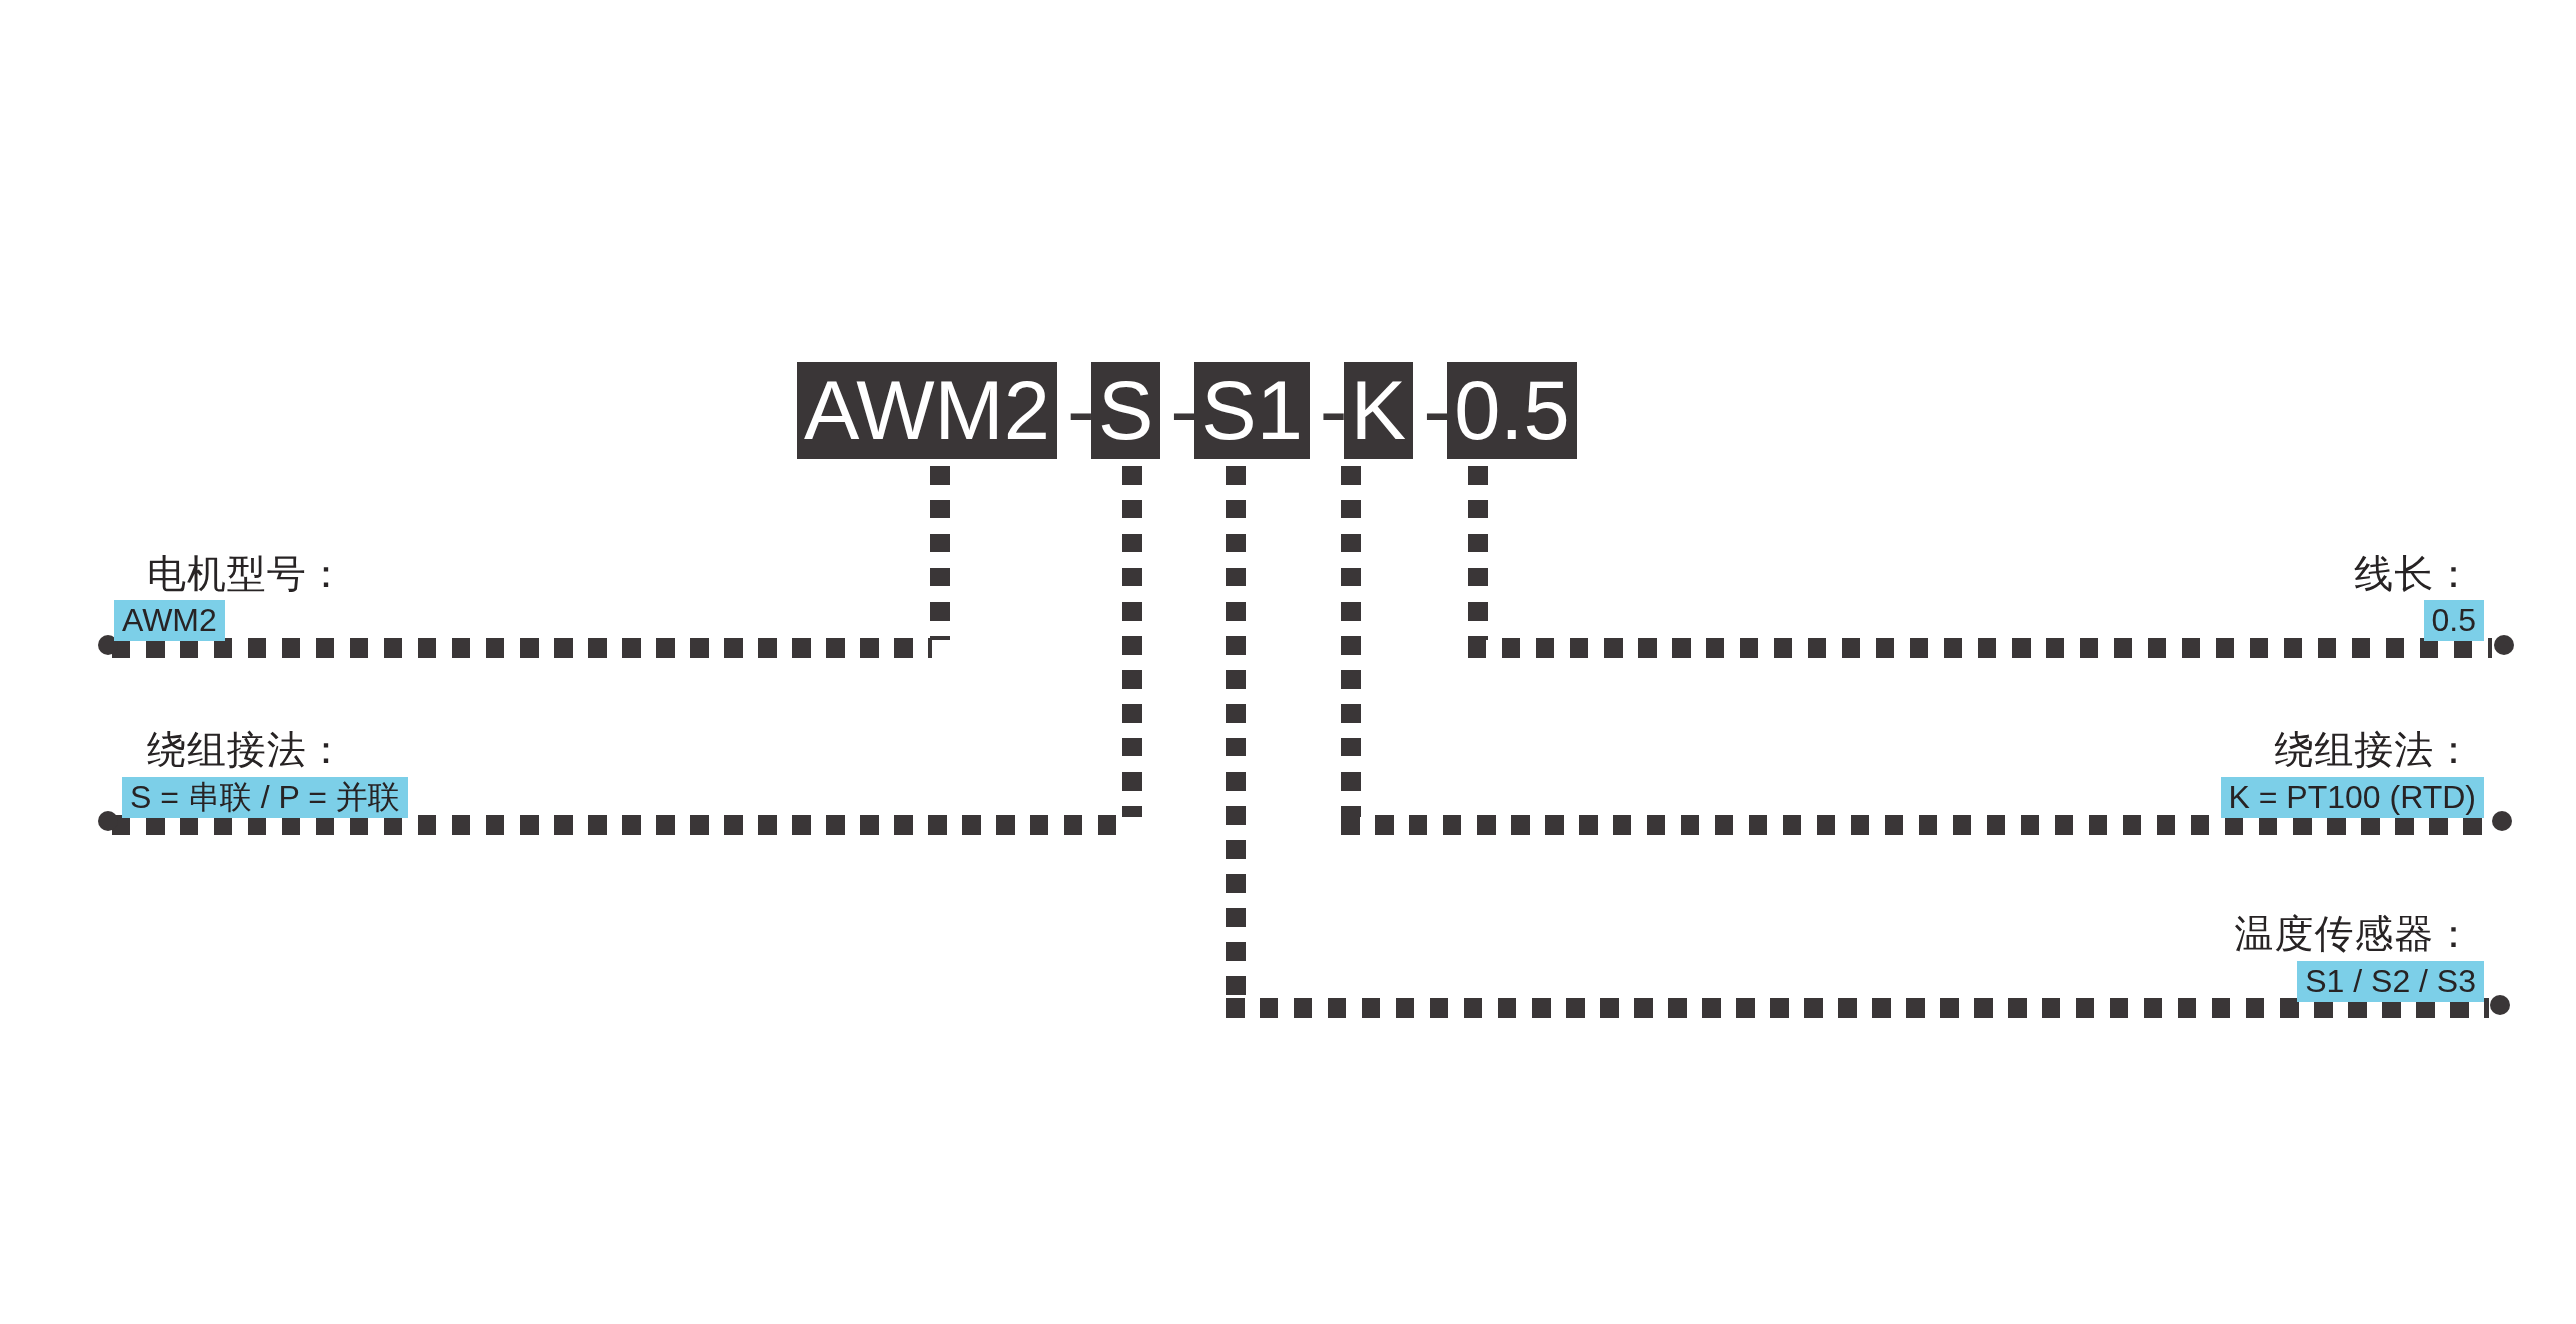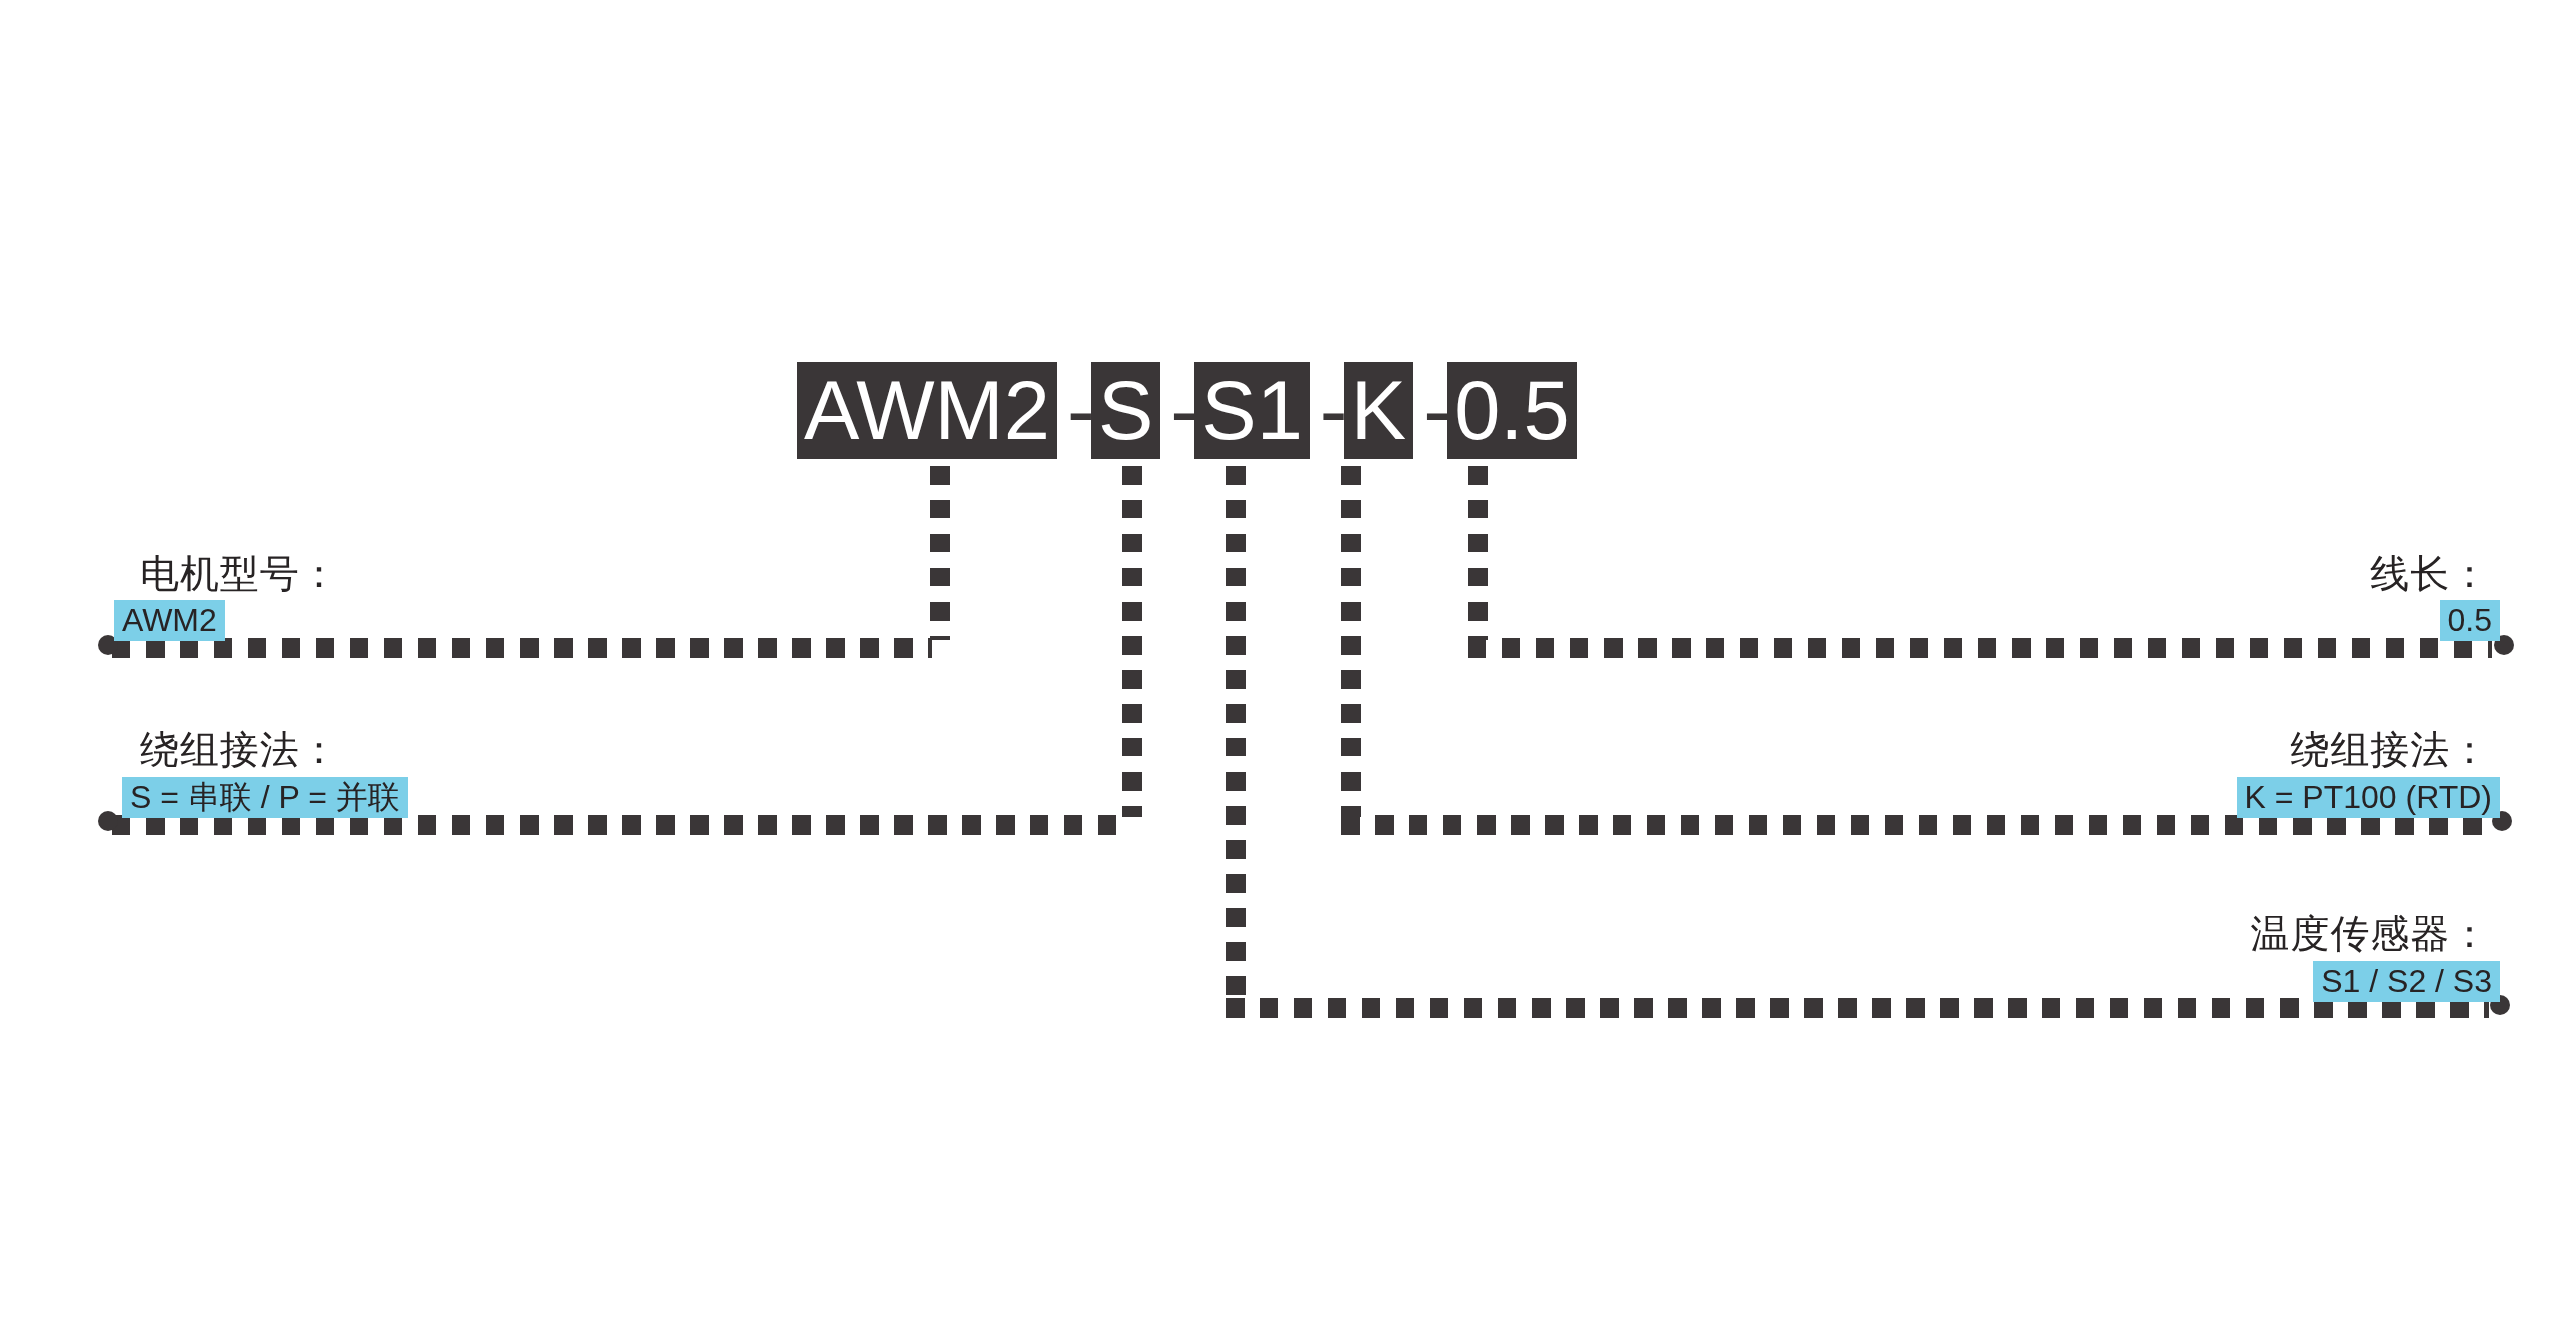--- a/index.html
+++ b/index.html
@@ -71,23 +71,23 @@
     position:absolute;z-index:3;
     font-size:39px;line-height:42px;font-weight:500;
     letter-spacing:0.9px;color:var(--txt);white-space:nowrap;
   }
   .label-value{
     position:absolute;z-index:3;
     height:41px;line-height:41px;padding:0 8px;
     background:var(--hl);color:var(--txt);
     font-size:32px;white-space:nowrap;
   }
-  .al{left:110px;}
+  .al{left:117px;}
   .vl{left:94px;}
-  .ar{right:96px;text-align:center;}
+  .ar{right:112px;text-align:center;}
   .t1{top:523px;}  .x1{top:580px;}
   .t2{top:699px;}  .x2{top:757px;margin-left:8px;}
   .t3{top:883px;} .x3{top:941px;}
 </style>
 </head>
 <body>
 
 <div class="canvas">
 
   <div class="code-row">

